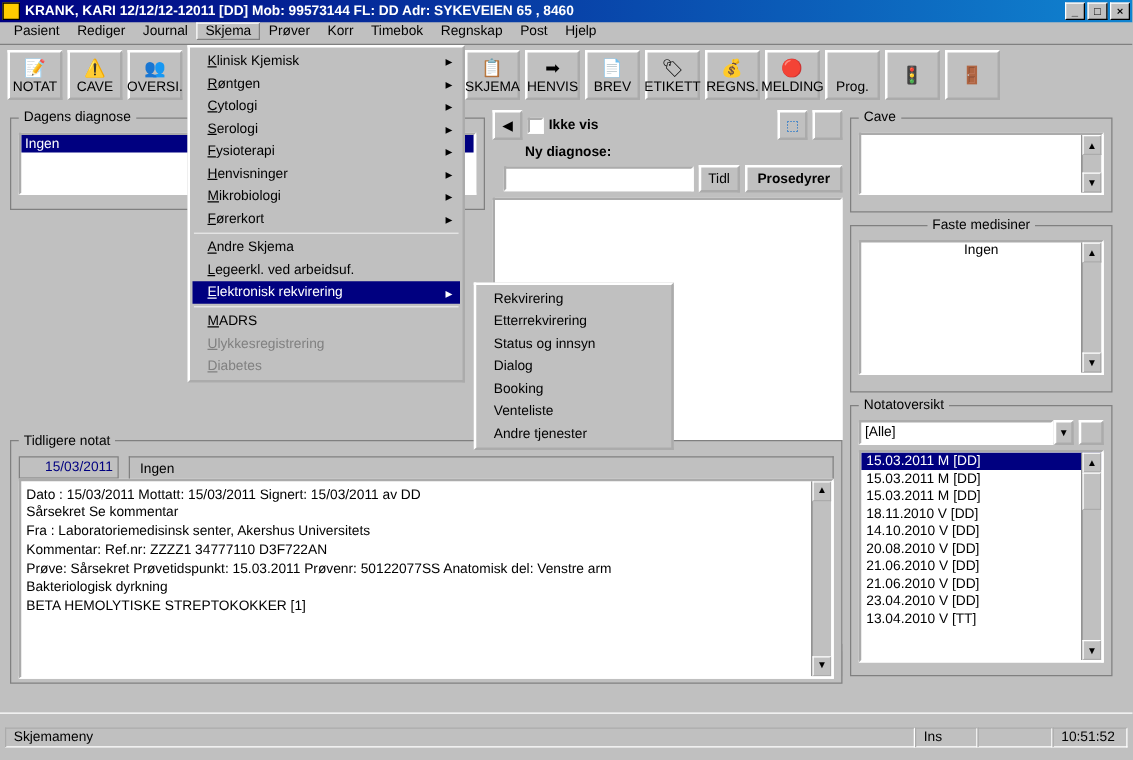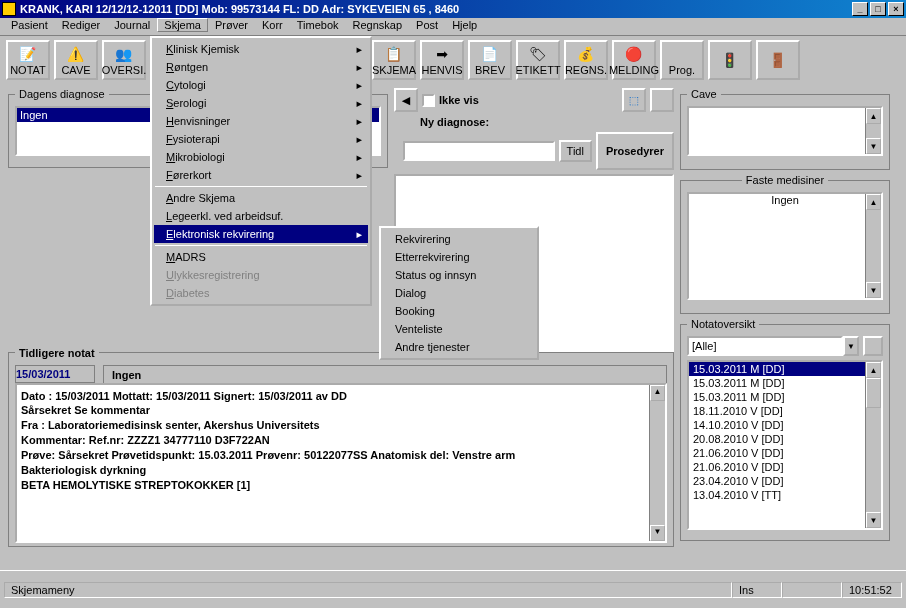--- a/index.html
+++ b/index.html
@@ -20,31 +20,31 @@
 .tbtn.spacer { border:none; background:none; width:8px;}
 
 .content { position: relative; padding: 4px 8px; display: grid; grid-template-columns: 380px 280px 210px; gap: 6px; height: 470px; }
 
 fieldset { border: 1px solid #808080; padding: 6px; background: #c0c0c0; position: relative; }
 legend { padding: 0 4px; background: #c0c0c0; font-size: 11px; }
 
 .listbox { background: #fff; border: 2px inset #fff; height: 50px; overflow: hidden; }
 .listbox .sel { background: #000080; color: #fff; padding: 1px 3px; }
 .textfield { background:#fff; border:2px inset #fff; height:20px; padding:1px 3px;}
-.btn { background:#c0c0c0; border:2px outset #fff; padding:2px 8px; height:38px; font-weight:bold; cursor:default;}
+.btn { background:#c0c0c0; border:2px outset #fff; padding:2px 8px; height:22px; font-weight:bold; cursor:default;}
 .btnflat { background:#c0c0c0; border:2px outset #fff; padding:2px 6px; height:22px; cursor:default;}
 
 .leftcol { display:flex; flex-direction:column; gap:4px;}
 .midcol { display:flex; flex-direction:column; gap:4px;}
 .rightcol { display:flex; flex-direction:column; gap:4px;}
 
 .dagens { height: 80px; }
-.tidligere { flex: 1; font-weight: bold; }
+.tidligere { flex: 1; }
 .notatbox { background:#fff; border:2px inset #fff; padding:4px; font-size:11px; line-height:1.35; height:160px; overflow:hidden;}
-.datebox { border:1px solid #808080; padding:2px 0; color:#000080; width:80px; display:inline-block;}
+.datebox { border:1px solid #808080; padding:2px 20px; color:#000080; width:80px; display:inline-block;}
 
 .tabstrip { display:flex; margin-bottom:-1px;}
 .tab { border:1px solid #808080; border-bottom:none; padding:3px 50px 3px 8px; background:#c0c0c0;}
 
 .cave { height: 82px;}
 .faste { height: 140px; text-align: center;}
 .notatov { flex:1;}
 .notatlist { background:#fff; border:2px inset #fff; height:170px; overflow:hidden; position:relative;}
 .notatlist .item { padding:1px 4px;}
 .notatlist .sel { background:#000080; color:#fff; padding:1px 4px;}
@@ -267,22 +267,22 @@
     </div>
   </fieldset>
 </div>
 
 <div class="dropdown" style="left:150px; top:36px; width:222px;">
   <div id="dd">
       <div class="ditem arrow"><span><u>K</u>linisk Kjemisk</span></div>
       <div class="ditem arrow"><span><u>R</u>øntgen</span></div>
       <div class="ditem arrow"><span><u>C</u>ytologi</span></div>
       <div class="ditem arrow"><span><u>S</u>erologi</span></div>
+      <div class="ditem arrow"><span><u>F</u>ysioterapi</span></div>
       <div class="ditem arrow"><span><u>H</u>envisninger</span></div>
-      <div class="ditem arrow"><span><u>F</u>ysioterapi</span></div>
       <div class="ditem arrow"><span><u>M</u>ikrobiologi</span></div>
       <div class="ditem arrow"><span><u>F</u>ørerkort</span></div>
       <div class="sep"></div>
       <div class="ditem"><span><u>A</u>ndre Skjema</span></div>
       <div class="ditem"><span><u>L</u>egeerkl. ved arbeidsuf.</span></div>
       <div class="ditem arrow sel"><span><u>E</u>lektronisk rekvirering</span></div>
       <div class="sep"></div>
       <div class="ditem"><span><u>M</u>ADRS</span></div>
       <div class="ditem disabled"><span><u>U</u>lykkesregistrering</span></div>
       <div class="ditem disabled"><span><u>D</u>iabetes</span></div>

